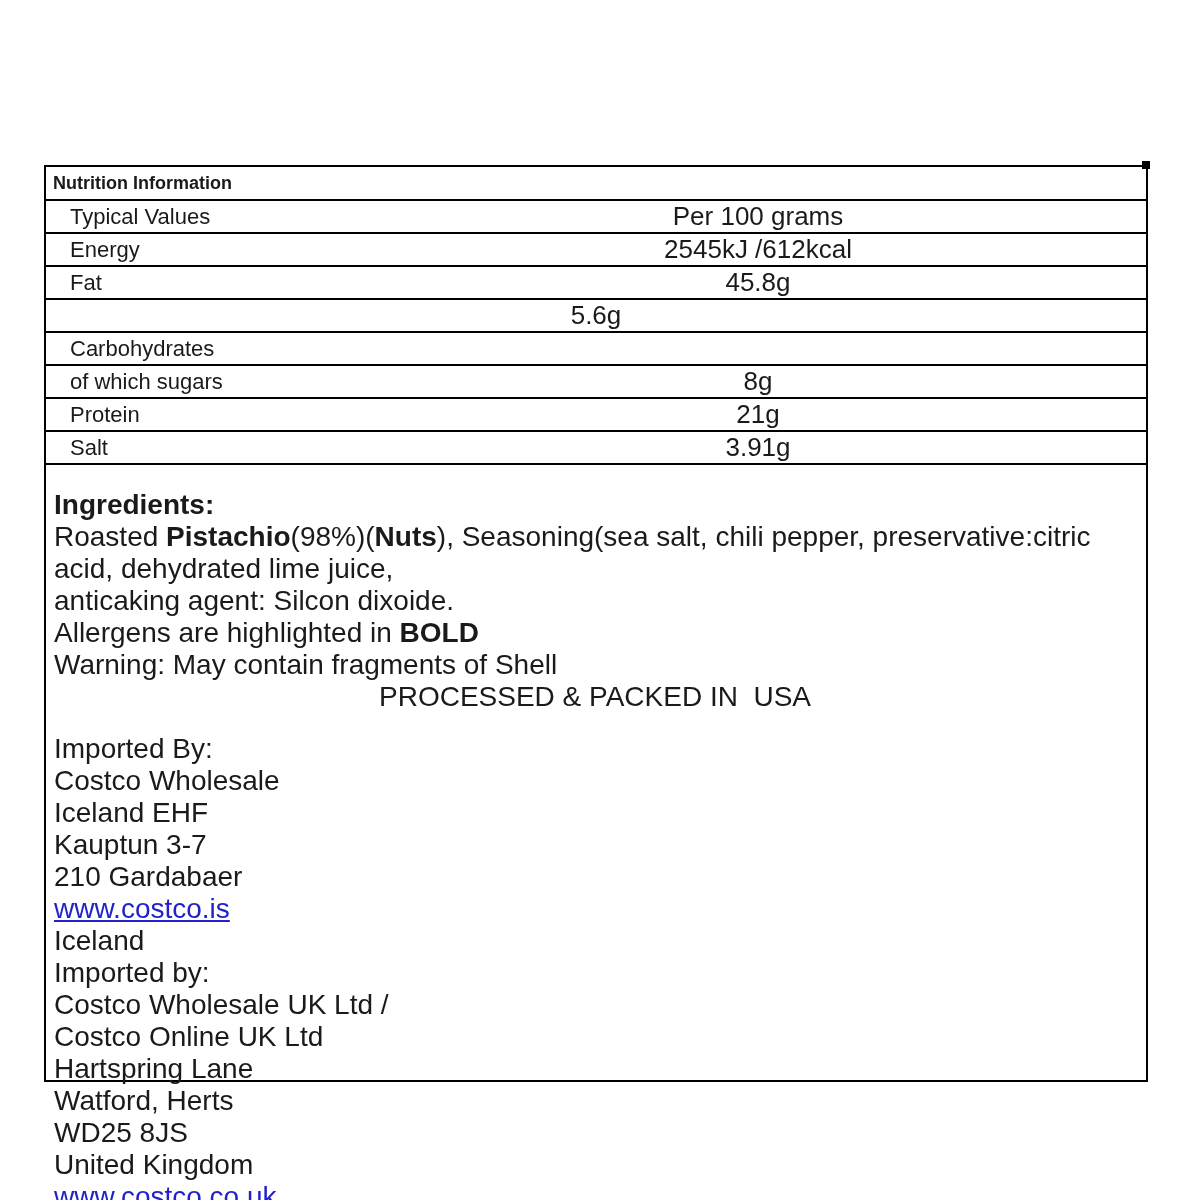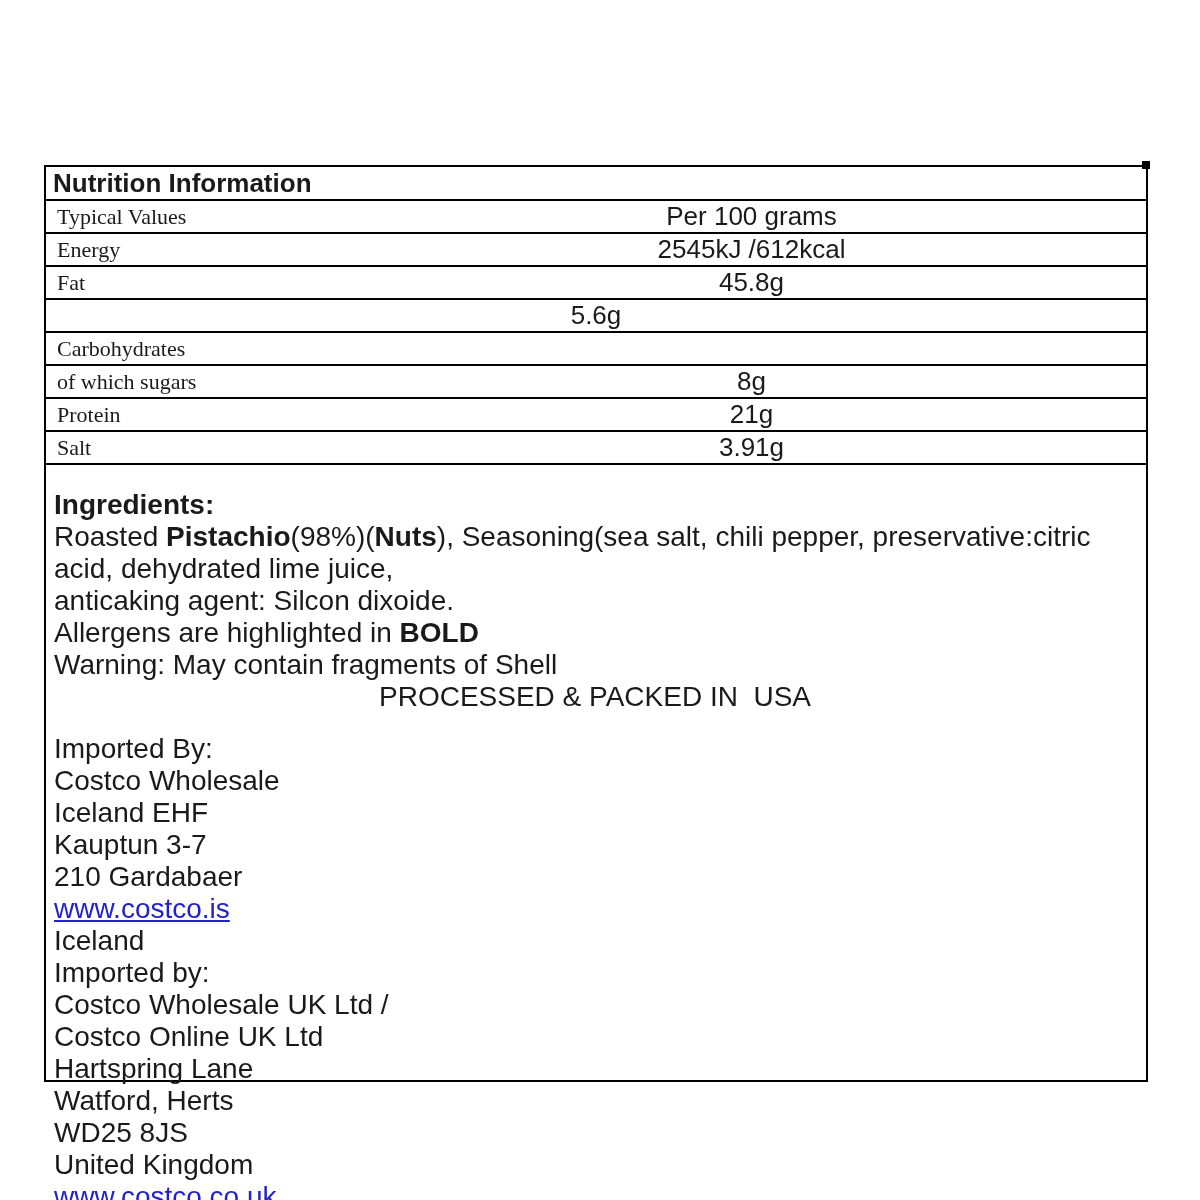--- a/index.html
+++ b/index.html
@@ -10,22 +10,22 @@
   }
   .label-box{
     position:absolute;left:44px;top:165px;width:1104px;height:917px;
     border:2px solid #000;box-sizing:border-box;background:#fff;
   }
   .corner-mark{
     position:absolute;top:-6px;right:-4px;width:8px;height:8px;background:#000;
   }
   .trow{display:flex;align-items:center;border-bottom:2px solid #000;height:33px;box-sizing:border-box;}
   .title-row{height:34px;}
-  .table-title{font-weight:bold;font-size:26px;padding-left:7px;letter-spacing:0;}
-  .tname{width:300px;padding-left:11px;font-size:22px;white-space:nowrap;font-family:Liberation Serif, serif;}
+  .table-title{font-weight:bold;font-size:18px;padding-left:7px;letter-spacing:0;}
+  .tname{width:300px;padding-left:24px;font-size:22px;white-space:nowrap;}
   .tval{flex:1;text-align:center;font-size:26px;}
   .freetext{padding:24px 10px 0 8px;font-size:28px;}
   .freetext p{margin:0;line-height:32px;}
   .bold{font-weight:bold;}
   .ing-body{line-height:32px;}
   .allergens{margin-top:36px;}
   .warning{margin-top:26px;}
   .processed{margin-top:25px;white-space:pre-wrap;text-align:center;}
   .imports{display:flex;margin-top:20px;flex-direction:column;}
   .imp-col{line-height:32px;}

